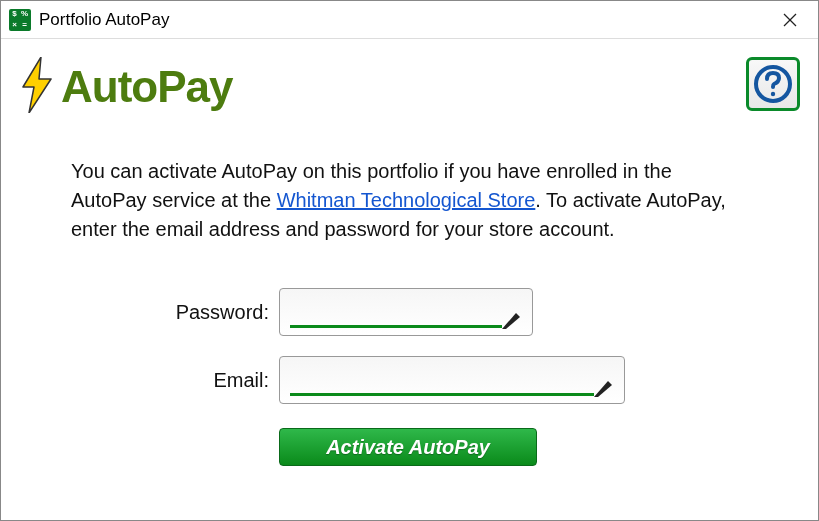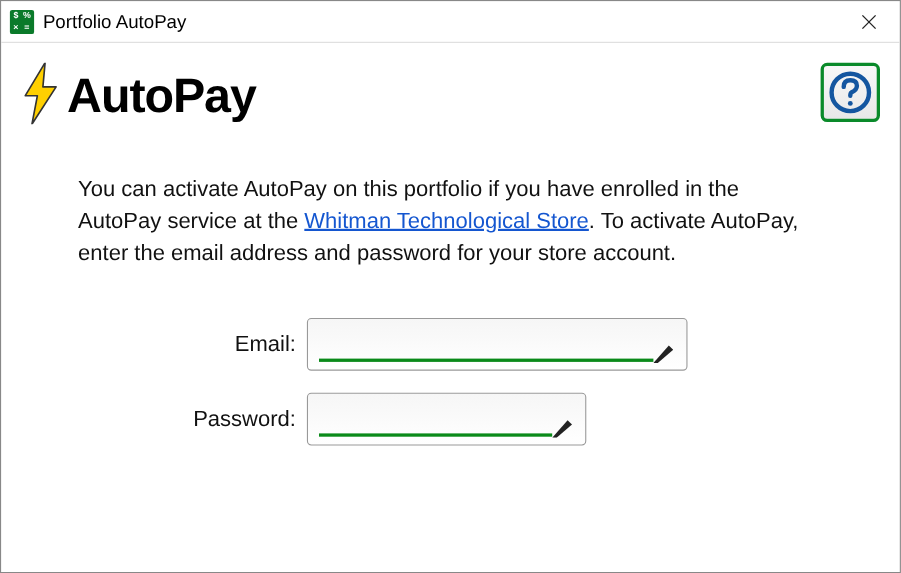--- a/index.html
+++ b/index.html
@@ -62,21 +62,21 @@
     }
     .logo-block {
       display: flex;
       align-items: center;
       gap: 6px;
     }
     .bolt-icon svg { width: 36px; height: 56px; }
     .logo-text {
       font-size: 44px;
       font-weight: 800;
-      color: #000000;
+      color: #4d7c0f;
       letter-spacing: -1px;
       font-family: 'Segoe UI', Arial, sans-serif;
     }
     .help-btn {
       width: 54px;
       height: 54px;
       border: 3px solid #0a8a2a;
       border-radius: 6px;
       display: flex;
       align-items: center;
@@ -195,30 +195,34 @@
     </svg>
   </div>
 </div>
 
 <div class="body-text">
   <span>You can activate AutoPay on this portfolio if you have enrolled in the AutoPay service at the </span><a href="#">Whitman Technological Store</a><span>. To activate AutoPay, enter the email address and password for your store account.</span>
 </div>
 
 <div class="form-area">
   <div class="form-row">
+    <div class="form-label">Password:</div>
+    <div class="text-input password">
+      <div class="input-underline"></div>
+      <svg class="input-tail" viewBox="0 0 20 20">
+        <path d="M0 20 L14 4 L18 8 L4 20 Z" fill="#222"></path>
+      </svg>
+    </div>
+  </div>
+  <div class="form-row">
     <div class="form-label">Email:</div>
     <div class="text-input email">
       <div class="input-underline"></div>
       <svg class="input-tail" viewBox="0 0 20 20">
         <path d="M0 20 L14 4 L18 8 L4 20 Z" fill="#222"></path>
       </svg>
     </div>
   </div>
-  <div class="form-row">
-    <div class="form-label">Password:</div>
-    <div class="text-input password">
-      <div class="input-underline"></div>
-      <svg class="input-tail" viewBox="0 0 20 20">
-        <path d="M0 20 L14 4 L18 8 L4 20 Z" fill="#222"></path>
-      </svg>
-    </div>
+  <div class="btn-row">
+    <div class="spacer"></div>
+    <button class="activate-btn">Activate AutoPay</button>
   </div>
 </div>
 
 </body></html>

